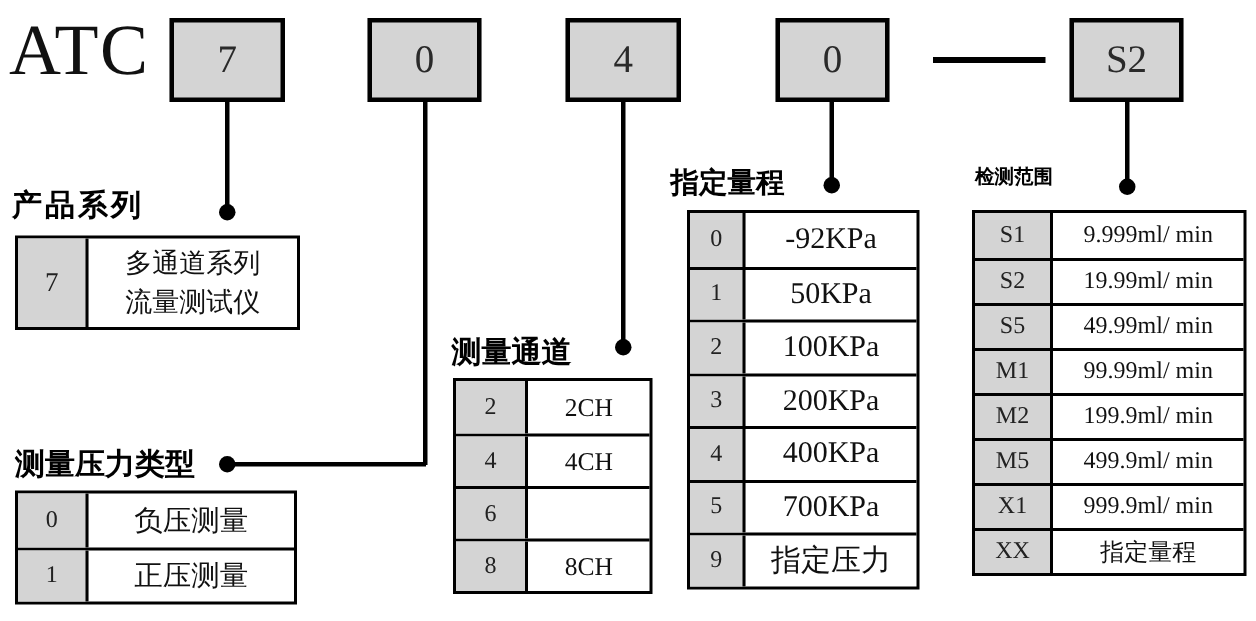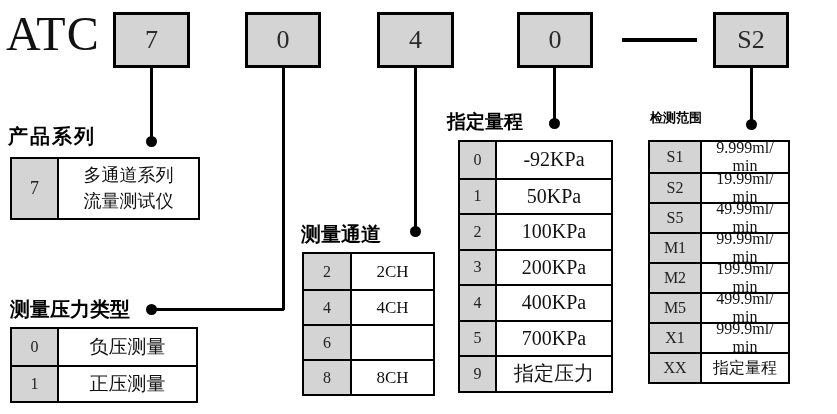--- a/index.html
+++ b/index.html
@@ -91,21 +91,21 @@
   .t3 { left: 302px; top: 252px; width: 133px; }
   .t3 .lt-row { height: 35px; }
   .t3 .code-cell { width: 48px; }
   .t3 .desc-cell { font-size: 17px; font-family: Liberation Serif, serif; }
 
   .t4 { left: 458px; top: 140px; width: 155px; }
   .t4 .lt-row { height: 35.5px; }
   .t4 .code-cell { width: 37px; }
   .t4 .desc-cell { font-size: 20px; }
 
-  .t5 { left: 648px; top: 140px; width: 142px; }
+  .t5 { left: 648px; top: 140px; width: 183px; }
   .t5 .lt-row { height: 30px; }
   .t5 .code-cell { width: 52px; }
   .t5 .desc-cell { font-size: 16px; }
 </style>
 </head>
 <body>
 
 <div class="stage">
 
   <div class="brand">ATC</div>

